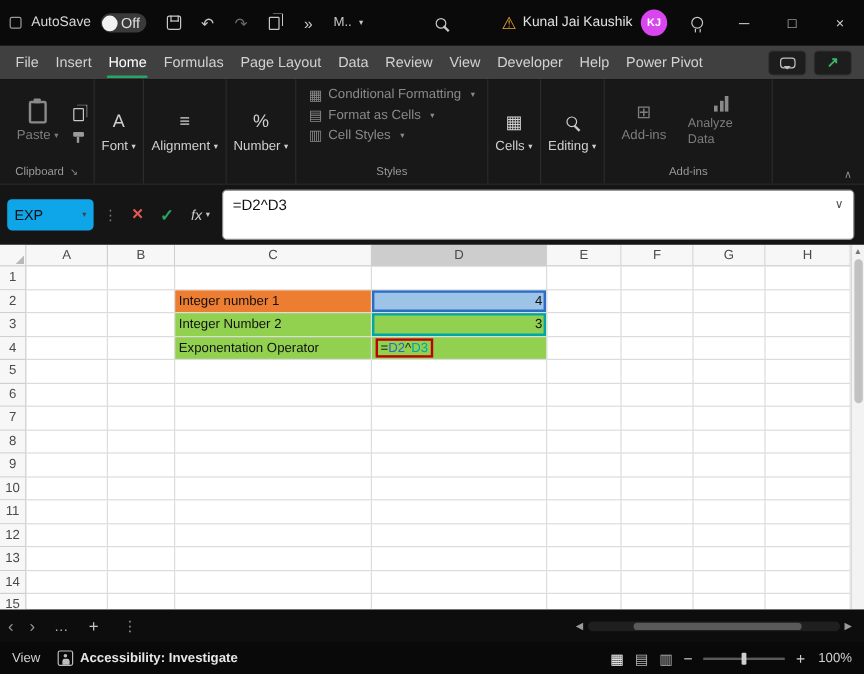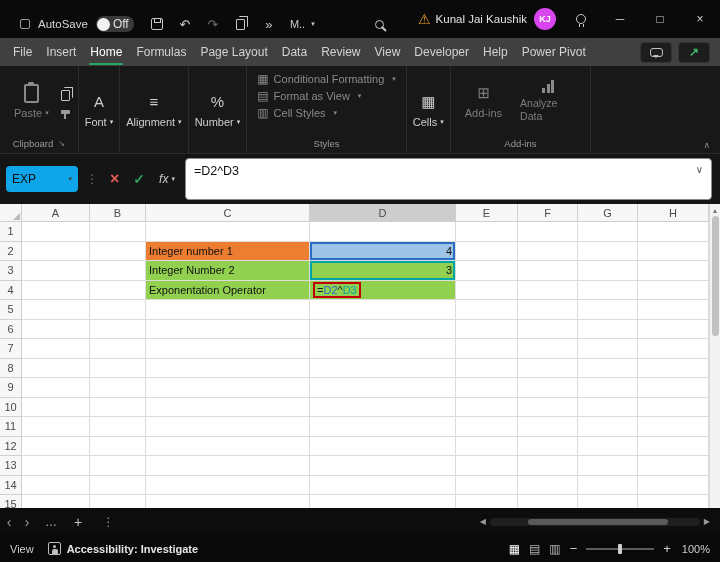--- a/index.html
+++ b/index.html
@@ -1,21 +1,21 @@
 <!DOCTYPE html>
 <html><head>
 <meta charset="utf-8">
 <style>
   * { box-sizing: border-box; margin: 0; padding: 0; }
   html,body { width:720px; height:562px; overflow:hidden; background:#000;
               font-family:"Liberation Sans", sans-serif; }
   .app { width:720px; height:562px; display:flex; flex-direction:column; }
 
   
-  .titlebar { height:38px; background:#0a0a0a; display:flex; align-items:flex-end; color:#d6d6d6; flex-shrink:0;padding-left:12px; }
+  .titlebar { height:38px; background:#0a0a0a; display:flex; align-items:center; color:#d6d6d6; flex-shrink:0; }
   .tb-left { display:flex; align-items:center; gap:2px; padding-left:8px; }
   .tb-sq { width:10px; height:10px; border:1.5px solid #9a9a9a; border-radius:2px; margin-right:6px; }
   .autosave-label { font-size:11.5px; margin-right:6px; }
   .pill { width:38px; height:16px; border-radius:9px; background:#3a3a3a; display:flex; align-items:center; padding:1px; margin-right:8px; cursor:pointer; }
   .knob { width:13px; height:13px; border-radius:50%; background:#f2f2f2; }
   .pill-txt { font-size:12px; color:#e0e0e0; margin-left:3px; }
   .tb-btn { width:26px; height:28px; display:flex; align-items:center; justify-content:center; border-radius:4px; color:#c8c8c8; font-size:13px; cursor:pointer; }
   .tb-btn.dim { color:#6c6c6c; }
   .mdots { width:auto; padding:0 6px; font-size:11px; gap:3px; }
   .chev { font-size:7px; margin-left:3px; color:inherit; }
@@ -246,21 +246,21 @@
 
     <div class="rgroup">
       <div class="rg-content stylescol">
         <div class="srow dim">
             <span class="sic">▦</span>
             <span>Conditional Formatting</span>
             <span class="chev">▾</span>
           </div>
         <div class="srow dim">
             <span class="sic">▤</span>
-            <span>Format as View</span>
+            <span>Format as Cells</span>
             <span class="chev">▾</span>
           </div>
         <div class="srow dim">
             <span class="sic">▥</span>
             <span>Cell Styles</span>
             <span class="chev">▾</span>
           </div>
       </div>
       <div class="rg-label">
           <span>Styles</span>
@@ -270,20 +270,31 @@
     <div class="rgroup collapsed">
       <div class="colbtn">
         <span class="ricon">▦</span>
         <span class="bb-label">
             <span>Cells</span>
             <span class="chev">▾</span>
           </span>
       </div>
     </div>
 
+    <div class="rgroup collapsed">
+      <div class="colbtn">
+        <span class="ricon">
+            <span class="mag" style="border-color:#cfcfcf"></span>
+          </span>
+        <span class="bb-label">
+            <span>Editing</span>
+            <span class="chev">▾</span>
+          </span>
+      </div>
+    </div>
 
     <div class="rgroup">
       <div class="rg-content">
         <div class="bigbtn dim">
           <span class="ricon">⊞</span>
           <span class="bb-label">
               <span>Add-ins</span>
             </span>
         </div>
         <div class="bigbtn dim">

